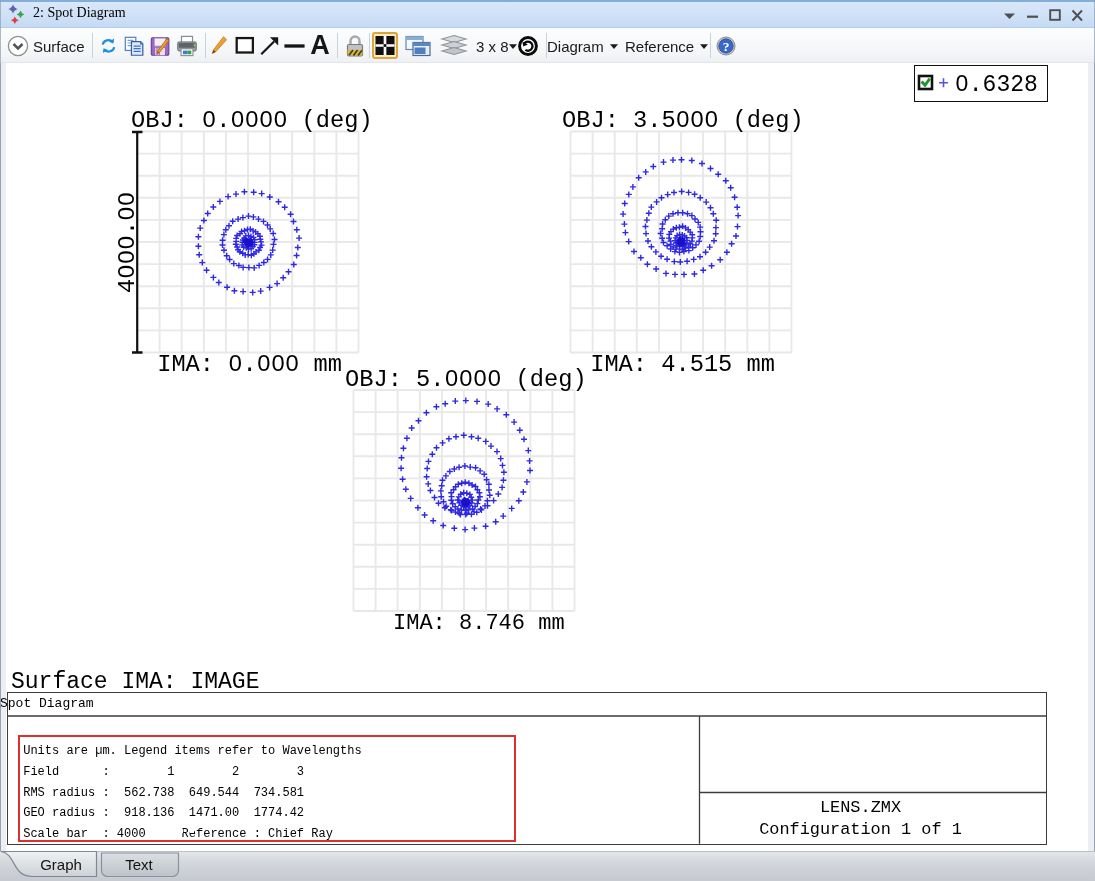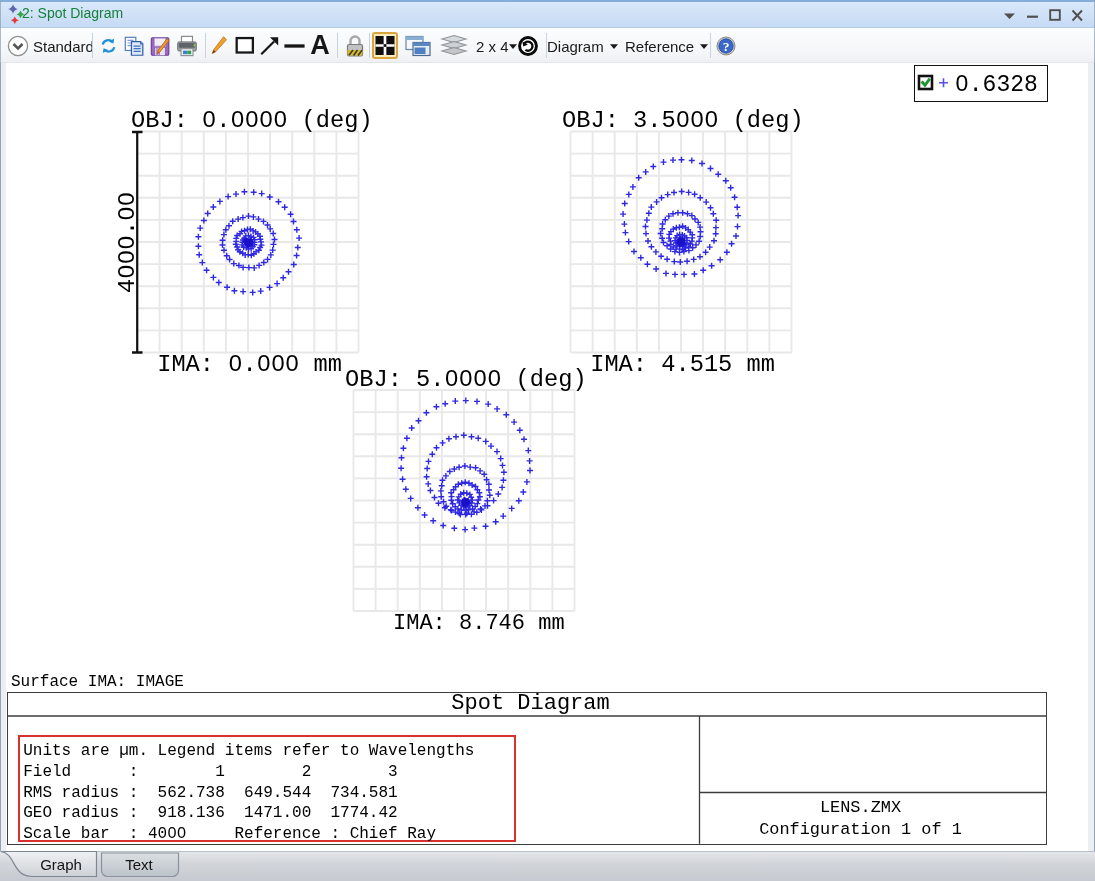--- a/index.html
+++ b/index.html
@@ -4,21 +4,21 @@
 <style>
   html,body{margin:0;padding:0;}
   body{width:1095px;height:881px;overflow:hidden;position:relative;
        font-family:"Liberation Sans",sans-serif;background:#fff;}
   .abs{position:absolute;}
   .mono{font-family:"Liberation Mono",monospace;color:#000;white-space:pre;}
   #titlebar{left:0;top:0;width:1095px;height:28px;
     background:linear-gradient(180deg,#d9e8fa 0%,#cfe1f7 55%,#c5daf4 100%);
     border-top:2px solid #84aeda;box-sizing:border-box;
     border-bottom:1px solid #b3cce8;}
-  #titletext{left:22px;top:5px;font-size:14px;color:#15803d;}
+  #titletext{left:33px;top:5px;font-size:14px;color:#000000;font-family:Liberation Serif, serif;}
   #toolbar{left:0;top:28px;width:1095px;height:35px;
     background:linear-gradient(180deg,#fcfdfe 0%,#f4f6f8 70%,#eef1f4 100%);
     border-bottom:1px solid #e2e5e9;box-sizing:border-box;}
   .tsep{position:absolute;top:33px;width:1px;height:25px;background:#c9d3de;}
   .tbtxt{position:absolute;top:37.5px;font-size:15px;color:#1a1a1a;}
   #content{left:0;top:63px;width:1095px;height:788px;background:#fff;}
   #tabbar{left:0;top:851px;width:1095px;height:30px;
     background:linear-gradient(180deg,#e4e6e9 0%,#d2d5da 40%,#c6cad0 100%);
     border-top:1px solid #bac0c7;box-sizing:border-box;}
   #edgeL{left:0;top:63px;width:6px;height:788px;background:#eceef1;border-left:1px solid #98a2ac;box-sizing:border-box;}
@@ -39,21 +39,21 @@
   <rect x="29" y="9.6" width="11" height="2.2" fill="#4f4f4f"></rect>
   <rect x="52.2" y="4.2" width="9.6" height="9.6" fill="none" stroke="#4f4f4f" stroke-width="1.9"></rect>
   <path d="M74.5 4.5 L84 14.5 M84 4.5 L74.5 14.5" stroke="#4f4f4f" stroke-width="1.9" fill="none"></path>
 </svg>
 
 <div id="toolbar" class="abs"></div>
 <svg class="abs" style="left:7px;top:35px" width="22" height="22" viewBox="0 0 22 22">
   <circle cx="11" cy="11" r="9.6" fill="#fff" stroke="#909090" stroke-width="1.3"></circle>
   <path d="M6.5 9 L11 13.5 L15.5 9" fill="none" stroke="#555" stroke-width="2.6"></path>
 </svg>
-<div class="tbtxt" style="left:33px">Standard</div>
+<div class="tbtxt" style="left:33px">Surface</div>
 <div class="tsep" style="left:92px"></div>
 <div class="tsep" style="left:205px"></div>
 <div class="tsep" style="left:337px"></div>
 <div class="tsep" style="left:369px"></div>
 <div class="tsep" style="left:546px"></div>
 <div class="tsep" style="left:710px"></div>
 
 <svg class="abs" style="left:100px;top:37px" width="17" height="18" viewBox="0 0 24 24">
   <path d="M4 10 A 8 7 0 0 1 18 6.2" fill="none" stroke="#1e90d8" stroke-width="3"></path>
   <path d="M20 1.5 L19 8.5 L12.5 6 Z" fill="#1e90d8"></path>
@@ -128,21 +128,21 @@
   <rect x="9" y="8.5" width="17" height="13" fill="#e8eef6" stroke="#4a6a94" stroke-width="1.2"></rect>
   <rect x="9" y="8.5" width="17" height="3.5" fill="#5a88c0"></rect>
   <rect x="10.5" y="13.5" width="11" height="6.5" fill="#4f7ec2"></rect>
 </svg>
 
 <svg class="abs" style="left:440px;top:34px" width="28" height="24" viewBox="0 0 28 24">
   <path d="M14 1.5 L26 5 L14 8.5 L2 5 Z" fill="#d8dbde" stroke="#8f9398" stroke-width="1.1"></path>
   <path d="M14 7.5 L26 11 L14 14.5 L2 11 Z" fill="#cdd0d4" stroke="#8f9398" stroke-width="1.1"></path>
   <path d="M14 13.5 L26 17 L14 20.5 L2 17 Z" fill="#c2c6ca" stroke="#8f9398" stroke-width="1.1"></path>
 </svg>
-<div class="tbtxt" style="left:476px">2 x 4</div>
+<div class="tbtxt" style="left:476px">3 x 8</div>
 <svg class="abs" style="left:508px;top:43px" width="10" height="7" viewBox="0 0 10 7">
     <path d="M1 1.2 L9 1.2 L5 6 Z" fill="#1a1a1a"></path>
   </svg>
 
 <svg class="abs" style="left:517.5px;top:36px" width="20" height="20" viewBox="0 0 19 19">
   <circle cx="9.5" cy="9.5" r="8" fill="#fff" stroke="#0a0a0a" stroke-width="2.8"></circle>
   <path d="M5.5 8 A 4.3 4.3 0 1 1 7 13.2" fill="none" stroke="#0a0a0a" stroke-width="2.2"></path>
   <path d="M4.2 5.2 L5 10 L9.4 8 Z" fill="#0a0a0a"></path>
 </svg>
 <div class="tbtxt" style="left:547px">Diagram</div>
@@ -191,33 +191,33 @@
 <div class="mono abs" style="left:76.3px;top:230.3px;width:102px;height:25px;font-size:24.2px;line-height:25px;transform:rotate(-90deg);text-align:center">4000.00</div>
 
 <div class="abs" style="left:913.5px;top:64.5px;width:134px;height:37px;border:1.6px solid #111;box-sizing:border-box;background:#fff"></div>
 <svg class="abs" style="left:917px;top:74px" width="32" height="20" viewBox="0 0 32 20">
   <rect x="2" y="2" width="13" height="13" fill="#fff" stroke="#111" stroke-width="2.6"></rect>
   <path d="M4.6 7.5 L8 11.3 L12.8 4.6" fill="none" stroke="#1e9630" stroke-width="2.9"></path>
   <path d="M22 8.8h9M26.5 4.3v9" stroke="#5553e8" stroke-width="1.6"></path>
 </svg>
 <div class="mono abs" style="left:955px;top:73px;font-size:23px;line-height:24px">0.6328</div>
 
-<div class="mono abs" style="left:11px;top:669.7px;font-size:16px;line-height:24px">Surface IMA: IMAGE</div>
+<div class="mono abs" style="left:11px;top:669.7px;font-size:23px;line-height:24px">Surface IMA: IMAGE</div>
 
 <div class="abs" style="left:7px;top:691.5px;width:1040px;height:153px;border:1.3px solid #3c3c3c;box-sizing:border-box"></div>
 <svg class="abs" style="left:0;top:0" width="1095" height="881" viewBox="0 0 1095 881">
   <path d="M7.5 716 H1046.5" stroke="#3c3c3c" stroke-width="1.3"></path>
   <path d="M699.5 716 V843.8" stroke="#3c3c3c" stroke-width="1.3"></path>
   <path d="M700 792.5 H1046" stroke="#3c3c3c" stroke-width="1.3"></path>
 </svg>
-<div class="mono abs" style="left:0px;top:694.0px;width:1061px;text-align:center;font-size:22px;line-height:20px">Spot Diagram</div>
+<div class="mono abs" style="left:0px;top:694.0px;width:1061px;text-align:left;font-size:13px;line-height:20px">Spot Diagram</div>
 <div class="mono abs" style="left:700px;top:796.8px;width:321px;text-align:center;font-size:16.9px;line-height:22px">LENS.ZMX<br>Configuration 1 of 1</div>
 
 <div class="abs" style="left:18px;top:735px;width:498px;height:107px;border:2.2px solid #db3030;box-sizing:border-box"></div>
-<div class="mono abs" style="left:23.2px;top:741.0px;font-size:16px;line-height:20.75px">Units are µm. Legend items refer to Wavelengths
+<div class="mono abs" style="left:23.2px;top:741.0px;font-size:12px;line-height:20.75px">Units are µm. Legend items refer to Wavelengths
 Field      :        1        2        3
 RMS radius :  562.738  649.544  734.581
 GEO radius :  918.136  1471.00  1774.42
 Scale bar  : 4000     Reference : Chief Ray</div>
 
 <div class="abs" style="left:0;top:0;width:1px;height:881px;background:#93a3b5;opacity:0.75"></div>
 <div class="abs" style="left:1094px;top:0;width:1px;height:881px;background:#93a3b5;opacity:0.75"></div>
 <div class="abs" style="left:0;top:880px;width:1095px;height:1px;background:#9aa4ae"></div>
 
 <div id="tabbar" class="abs"></div>

